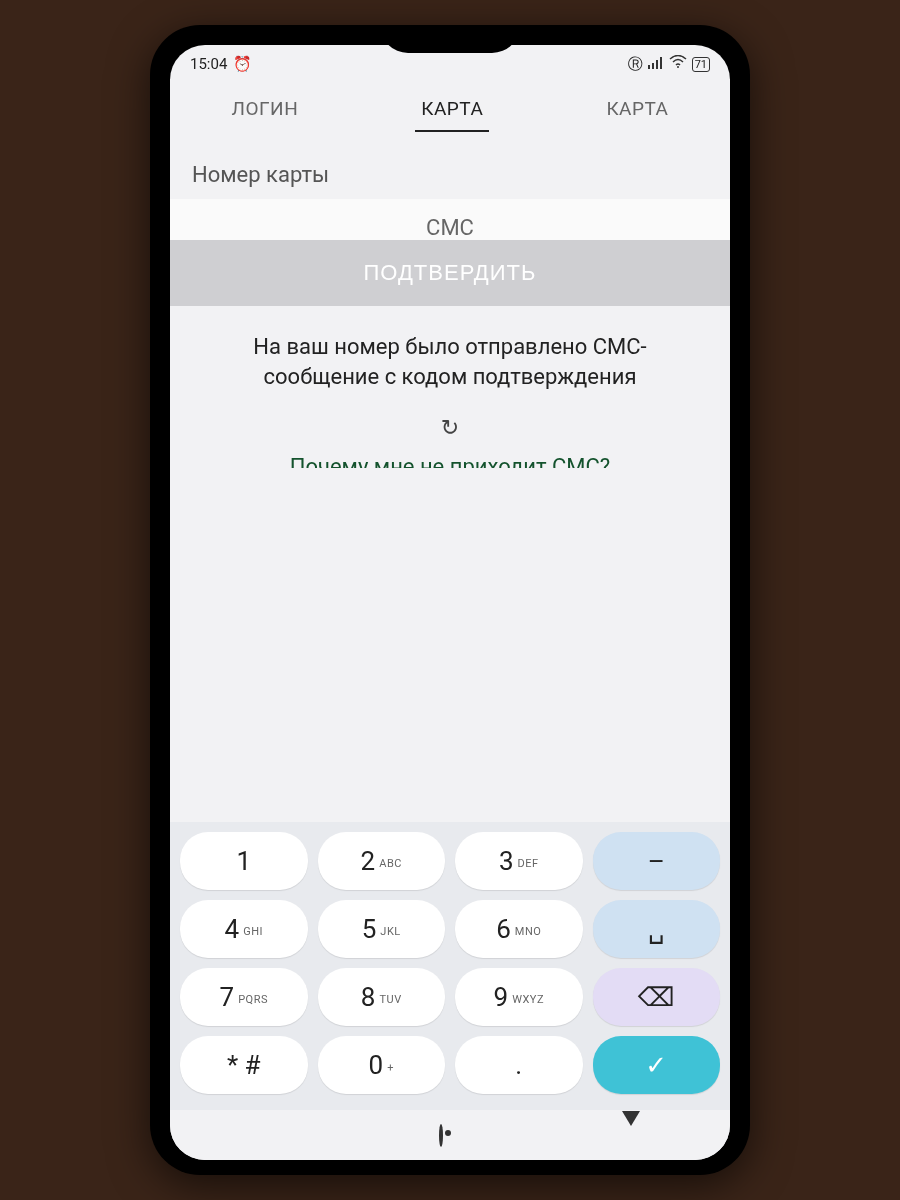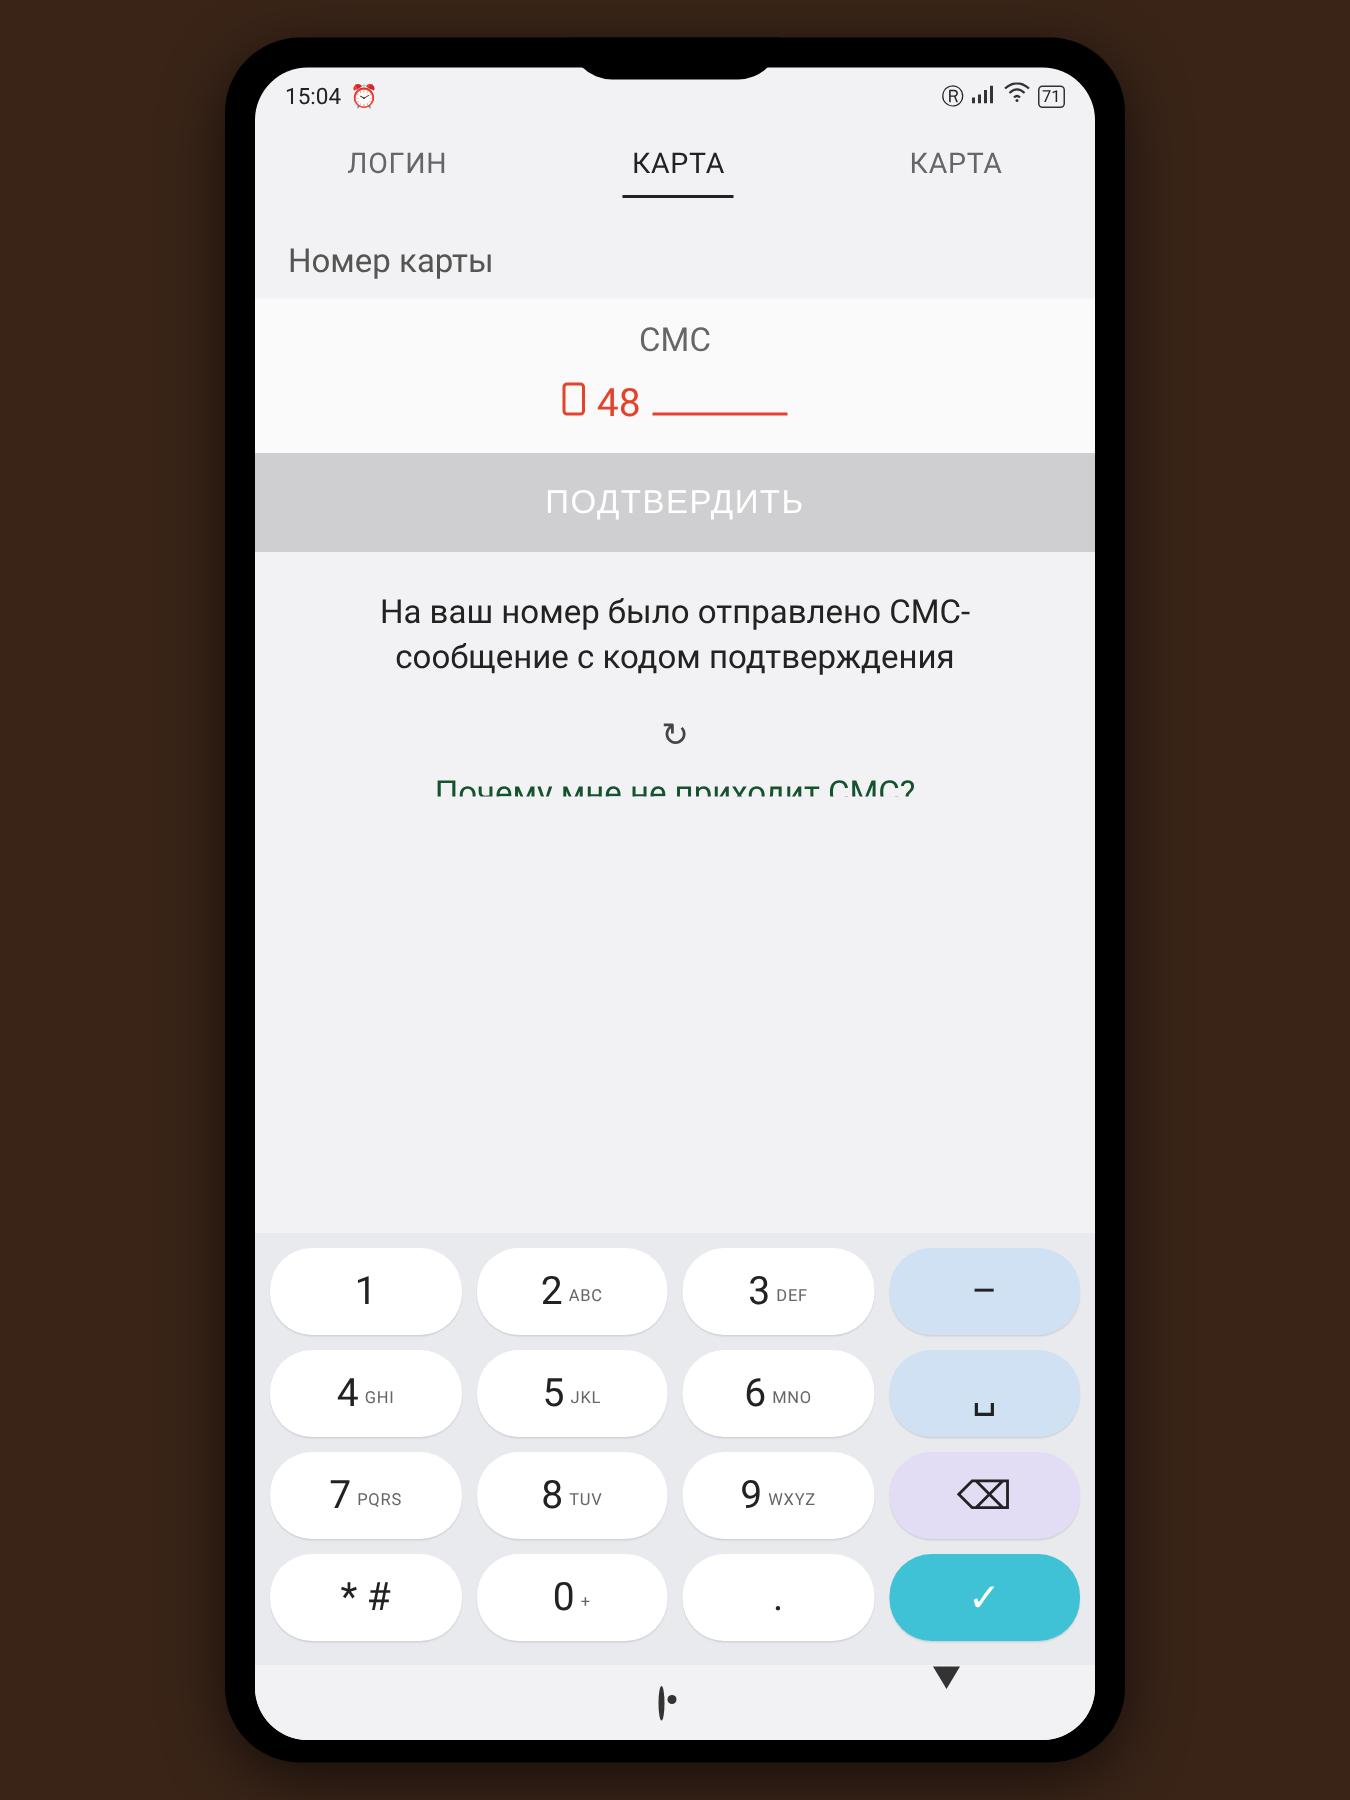--- a/index.html
+++ b/index.html
@@ -236,25 +236,20 @@
       <div class="tab">ЛОГИН</div>
       <div class="tab active">КАРТА</div>
       <div class="tab">КАРТА</div>
     </div>
 
     <div class="content">
       <div class="field-label">Номер карты</div>
 
       <div class="sms-card">
         <div class="sms-title">СМС</div>
-        <div class="sms-input-row">
-          <span class="phone-icon"></span>
-          <span>48</span>
-          <span class="sms-underline"></span>
-        </div>
         <button class="confirm-btn">ПОДТВЕРДИТЬ</button>
       </div>
 
       <div class="info-text">На ваш номер было отправлено СМС-сообщение с кодом подтверждения</div>
 
       <div class="resend-row">
         <span class="resend-icon">↻</span>
       </div>
 
       <div class="link-cut">Почему мне не приходит СМС?</div>

